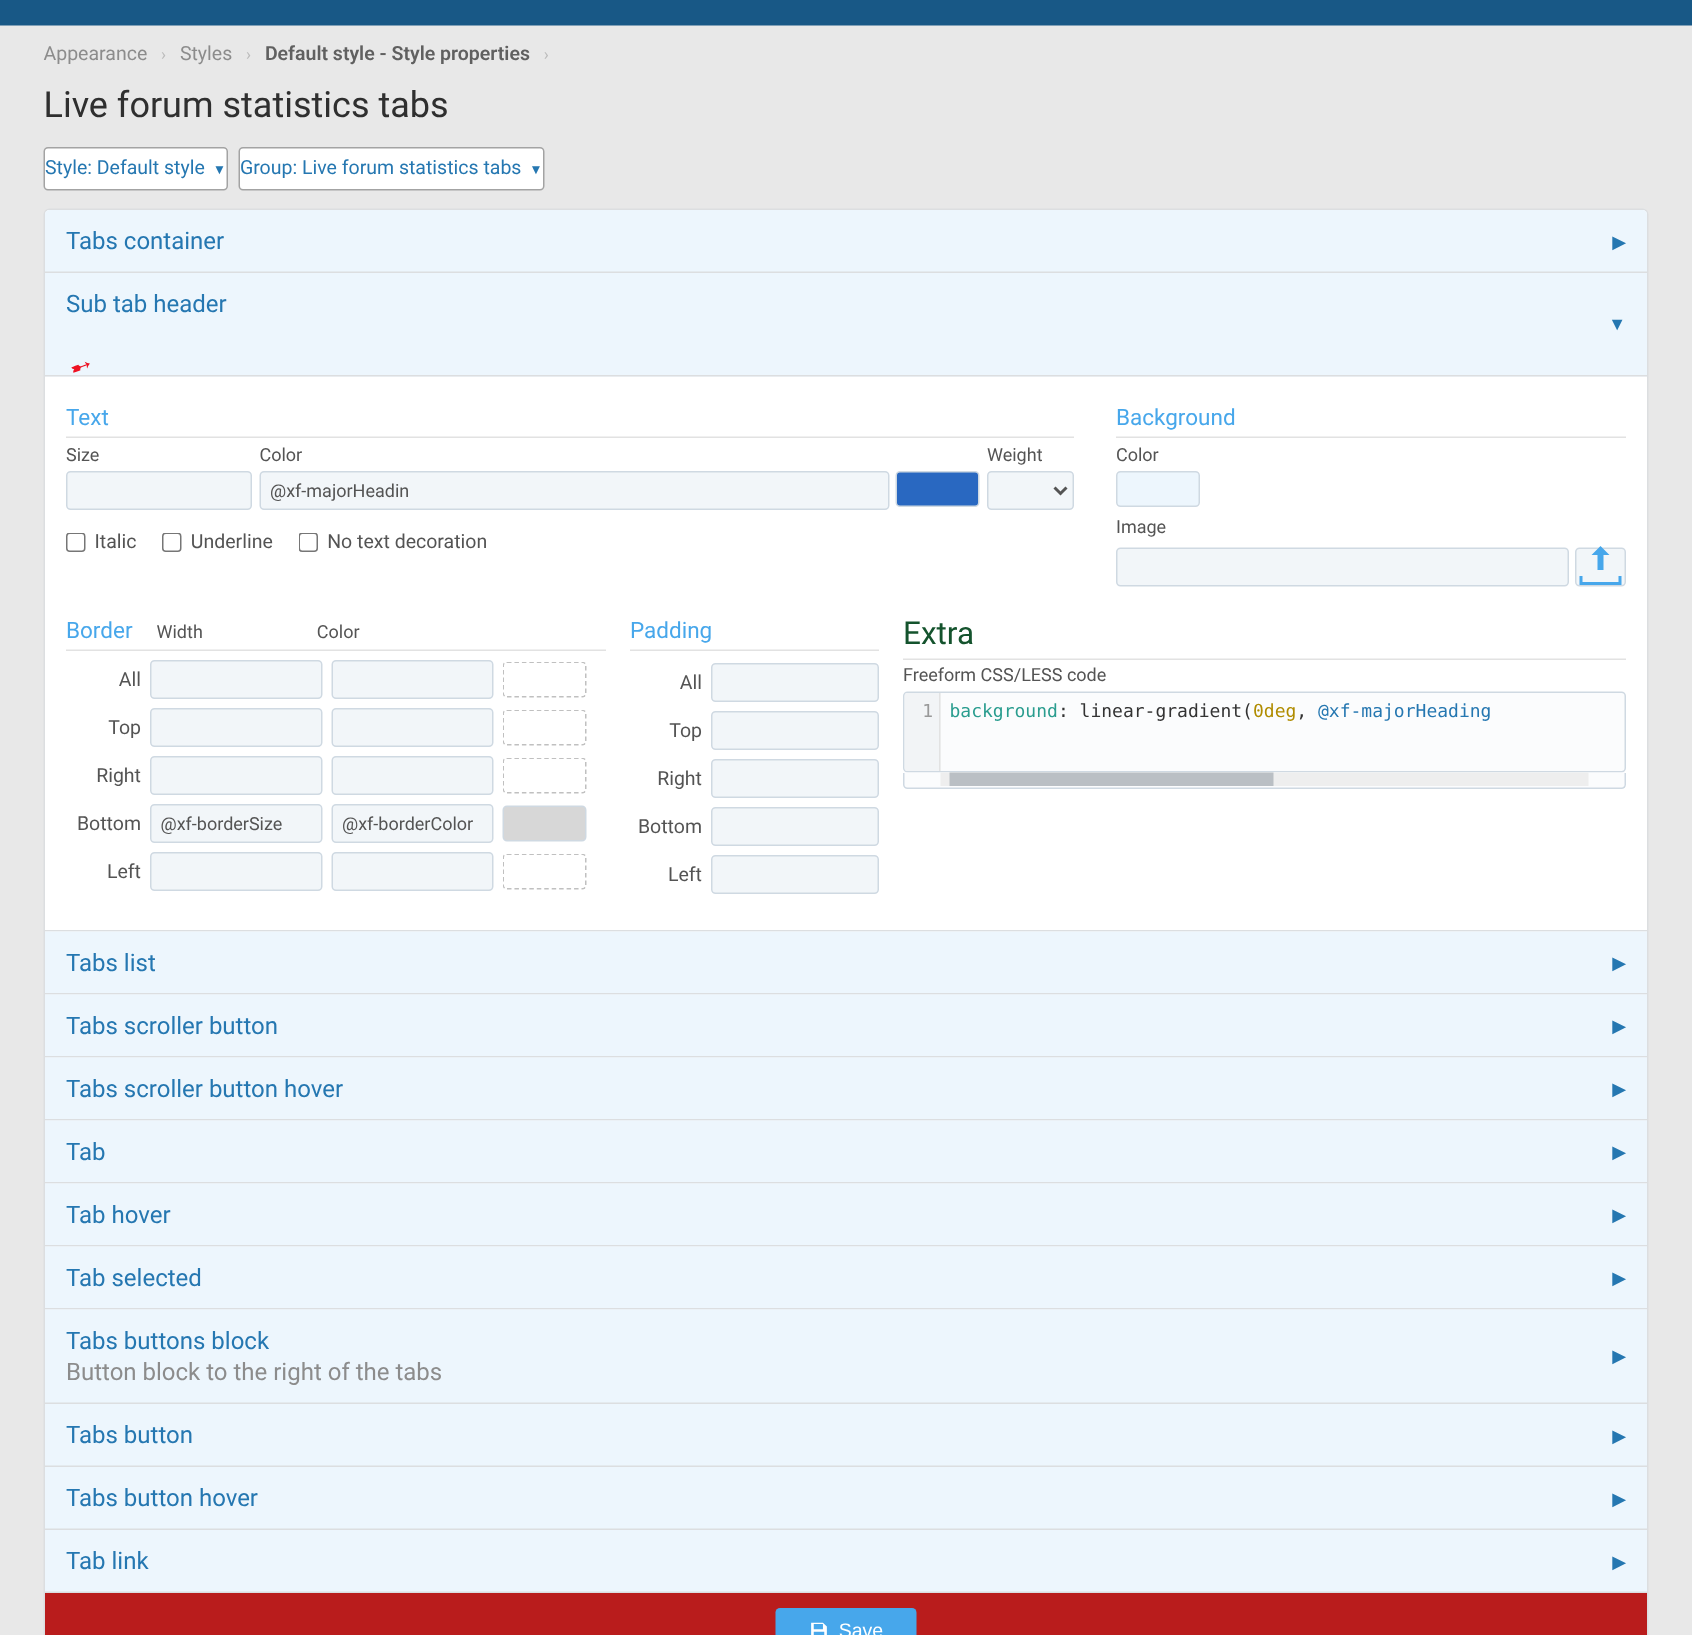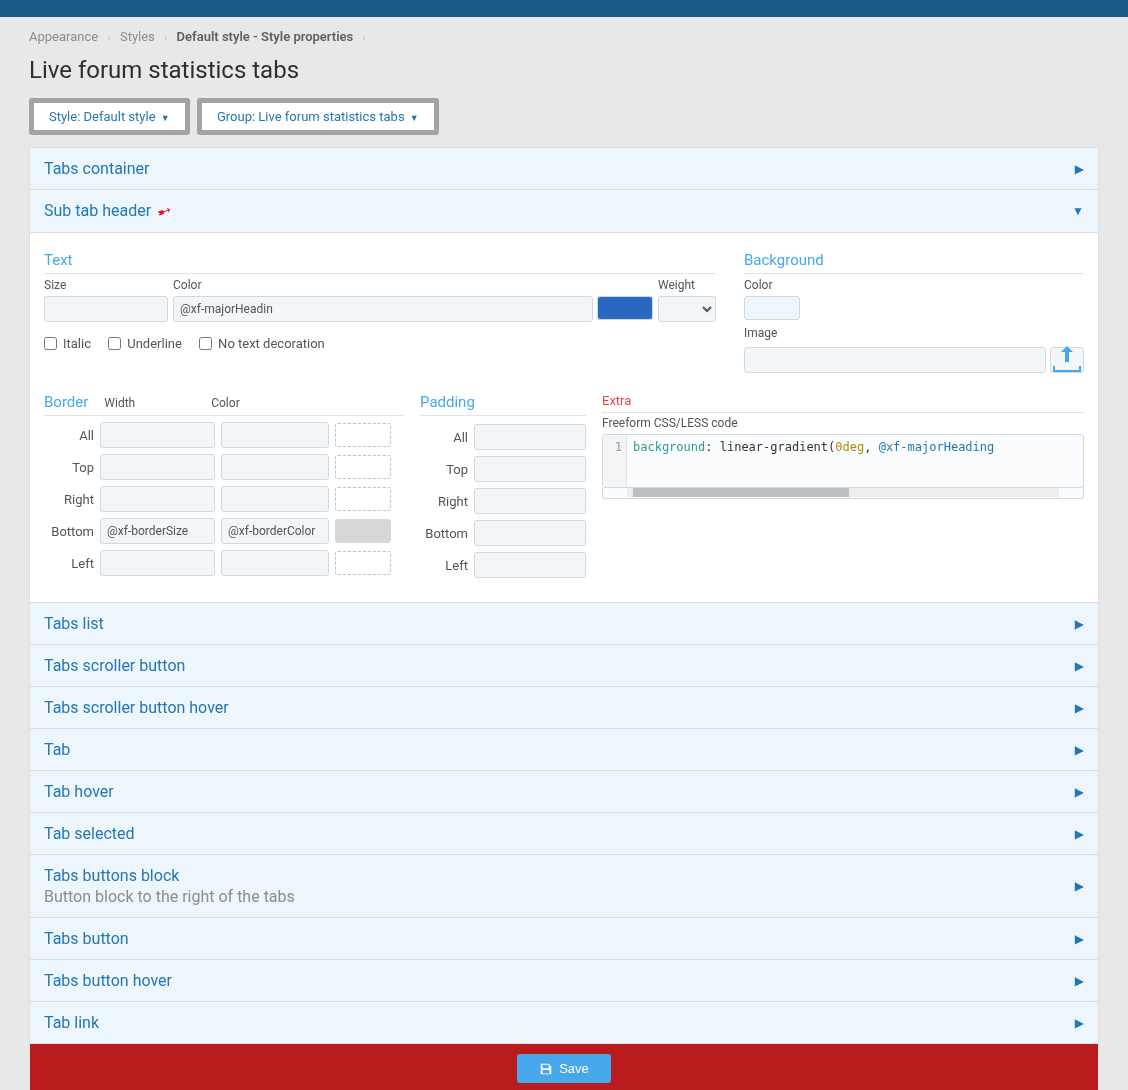--- a/index.html
+++ b/index.html
@@ -5,21 +5,21 @@
 * { box-sizing: border-box; margin: 0; padding: 0; }
 body { font-family: -apple-system, BlinkMacSystemFont, "Segoe UI", Roboto, sans-serif; background: #e8e8e8; font-size: 13px; color: #545454; }
 .topbar { background: #185886; height: 17px; }
 .container { max-width: 1070px; margin: 0 auto; padding: 0 0 20px 0; }
 .breadcrumb { padding: 12px 0 8px 0; font-size: 13px; color: #8c8c8c; }
 .breadcrumb a { color: #8c8c8c; text-decoration: none; }
 .breadcrumb .sep { color: #bbb; margin: 0 6px; font-size: 11px; }
 .breadcrumb .current { color: #606060; font-weight: 600; }
 h1.page-title { font-size: 24px; font-weight: 400; color: #2f2f2f; margin: 4px 0 14px 0; }
 .filter-buttons { margin-bottom: 12px; }
-.filter-btn { display: inline-block; border: 5px solid #a3a3a3; background: #fff; color: #2577b1; padding: 6px 15px; border-radius: 3px; font-size: 13px; margin-right: 4px; cursor: pointer; }
+.filter-btn { display: inline-block; border: 1px solid #a3a3a3; background: #fff; color: #2577b1; padding: 6px 0; border-radius: 3px; font-size: 13px; margin-right: 4px; cursor: pointer; }
 .filter-btn .caret { font-size: 9px; margin-left: 2px; }
 .block { border: 1px solid #dcdee0; border-radius: 4px; background: #fff; overflow: hidden; }
 .acc-header { background: #edf6fd; border-bottom: 1px solid #dcdee0; padding: 11px 14px; display: flex; justify-content: space-between; align-items: center; cursor: pointer; gap: 40px; }
 .acc-header:last-of-type { border-bottom: none; }
 .acc-title { color: #2577b1; font-size: 16px; font-weight: 400; }
 .acc-sub { color: #8c8c8c; font-size: 16px; margin-top: 2px; }
 .acc-arrow { color: #2577b1; font-size: 12px; }
 .acc-header.open .acc-arrow { color: #2577b1; }
 .acc-body { padding: 18px 14px; border-bottom: 1px solid #dcdee0; }
 .row { display: flex; gap: 28px; }
@@ -49,35 +49,35 @@
 .border-header .sub { color: #545454; font-size: 12px; }
 .border-grid { }
 .border-row { display: flex; align-items: center; gap: 6px; margin-bottom: 6px; }
 .border-row .side-label { width: 50px; text-align: right; font-size: 13px; color: #545454; }
 .border-row input.width-in { width: 115px; }
 .border-row input.color-in { width: 108px; }
 .border-row .sw { width: 56px; height: 24px; }
 .pad-row { display: flex; align-items: center; gap: 6px; margin-bottom: 6px; }
 .pad-row .side-label { width: 48px; text-align: right; font-size: 13px; color: #545454; }
 .pad-row input { width: 112px; }
-.extra-label { color: #ef4444; font-size: 13px; border-bottom: 1px solid #e2e2e2; padding-bottom: 4px; margin-bottom: 3px; display: block; }
+.extra-label { color: #14532d; font-size: 21px; border-bottom: 1px solid #e2e2e2; padding-bottom: 4px; margin-bottom: 3px; display: block; }
 .extra-sublabel { font-size: 12px; color: #545454; margin-bottom: 4px; }
 .code-editor { border: 1px solid #cfd9e2; background: #fbfcfd; border-radius: 3px; height: 54px; display: flex; font-family: Menlo, Consolas, monospace; font-size: 12px; overflow: hidden; }
 .gutter { background: #f2f4f6; color: #999; width: 24px; text-align: right; padding: 5px 4px 0 0; border-right: 1px solid #e2e2e2; }
 .code-text { padding: 5px 6px 0 6px; white-space: nowrap; overflow-x: auto; flex: 1; }
 .code-text .kw { color: #2a9d8f; }
 .code-text .pl { color: #333; }
 .code-text .n { color: #b08c00; }
 .code-text .v { color: #2577b1; }
 .hscroll { height: 9px; background: #eee; margin: 0 24px 0 24px; }
 .hscroll-thumb { height: 9px; width: 50%; background: #babfc4; }
 .save-footer { padding: 10px 0 14px 0; text-align: center; background: #b91c1c; }
 .save-btn { display: inline-flex; align-items: center; gap: 6px; background: #47a7eb; color: #fff; border: none; border-radius: 3px; padding: 7px 22px; font-size: 13px; cursor: pointer; }
 .save-btn svg { width: 14px; height: 14px; }
-.sub-tab-title-wrap { position: relative; display: flex; gap: 6px; }
+.sub-tab-title-wrap { position: relative; display: flex; gap: 6px; flex-direction: column; }
 .red-arrow { color: #e12; font-size: 17px; transform: rotate(-20deg); display: inline-block; }
 select.weight-sel { width: 58px; }
 </style>
 </head>
 <body>
 
 <div class="topbar"></div>
 
 <div class="container">
 

